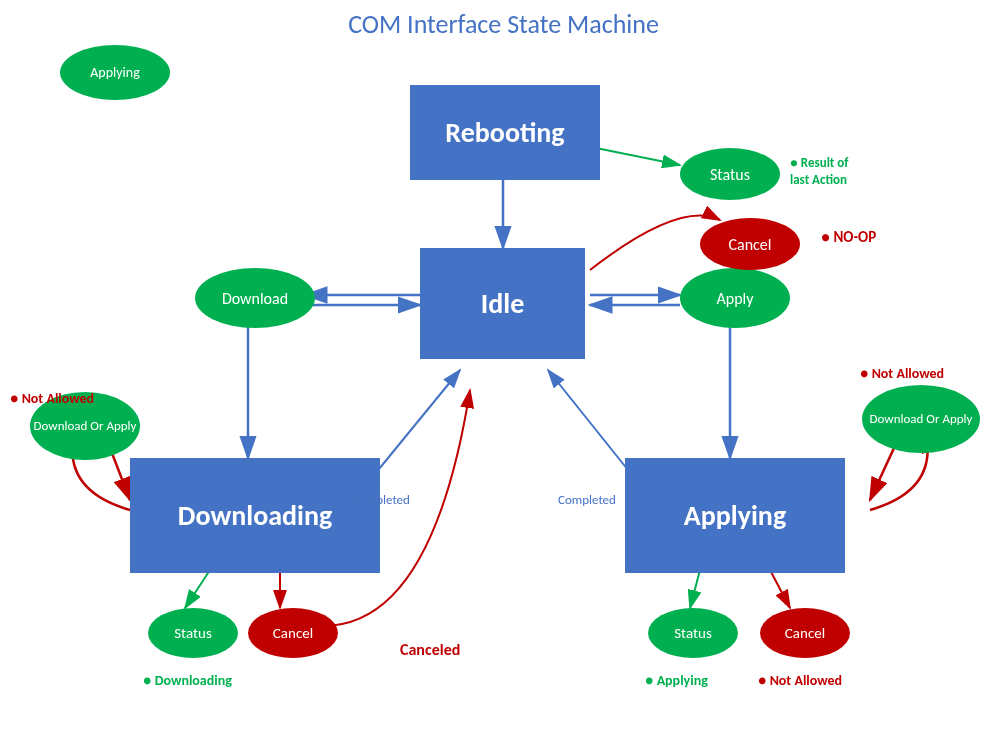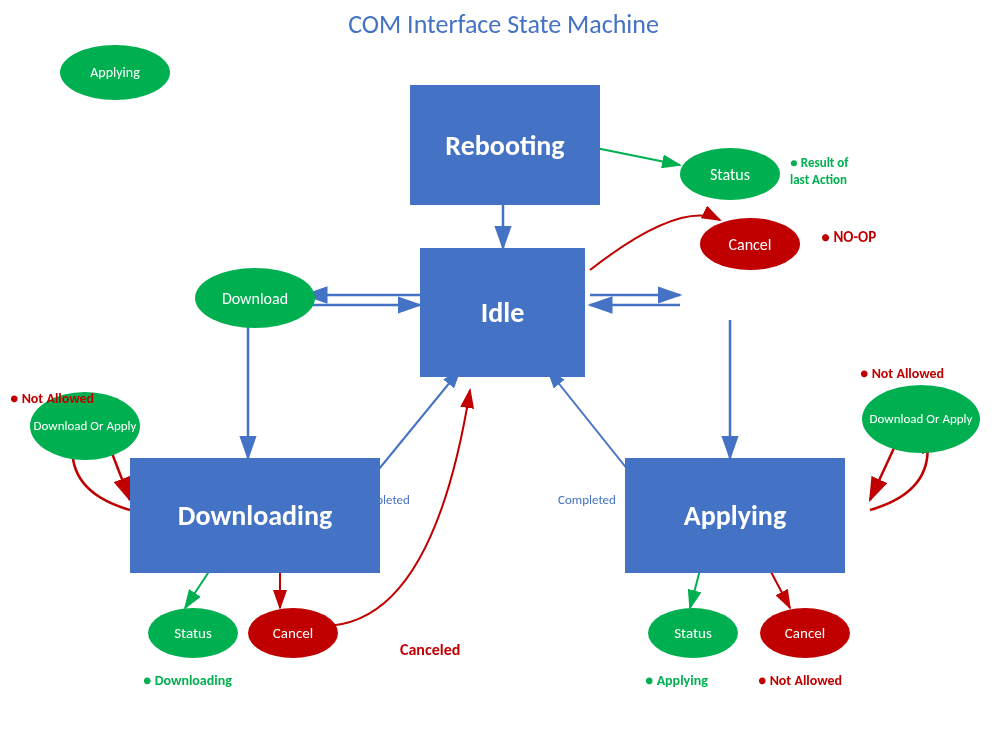--- a/index.html
+++ b/index.html
@@ -155,40 +155,43 @@
 
     <path d="M 310 625 Q 430 640 470 390" fill="none" stroke="#C00000" stroke-width="2" marker-end="url(#arrow-red)"></path>
 
   </svg>
 
   <div class="legend-oval" style="left:60px; top:45px; width:110px; height:55px; font-size:14px;">
     <span>Applying</span>
   </div>
 
 
-  <div class="state-box" style="left:410px; top:85px; width:190px; height:120px;">
+  <div class="state-box" style="left:410px; top:85px; width:190px; height:95px;">
     <span>Rebooting</span>
   </div>
 
-  <div class="state-box" style="left:420px; top:248px; width:165px; height:129px;">
+  <div class="state-box" style="left:420px; top:248px; width:165px; height:111px;">
     <span>Idle</span>
   </div>
 
   <div class="state-box" style="left:130px; top:458px; width:250px; height:115px;">
     <span>Downloading</span>
   </div>
 
   <div class="state-box" style="left:625px; top:458px; width:220px; height:115px;">
     <span>Applying</span>
   </div>
 
   <div class="cmd-oval" style="left:195px; top:268px; width:120px; height:60px; font-size:16px;">
     <span>Download</span>
   </div>
 
+  <div class="cmd-oval" style="left:680px; top:268px; width:110px; height:60px; font-size:16px;">
+    <span>Apply</span>
+  </div>
 
   <div class="cmd-oval" style="left:680px; top:148px; width:100px; height:52px; font-size:16px;">
     <span>Status</span>
   </div>
 
   <div class="cmd-oval cmd-oval-red" style="left:700px; top:218px; width:100px; height:52px; font-size:16px;">
     <span>Cancel</span>
   </div>
 
   <div class="cmd-oval" style="left:30px; top:392px; width:110px; height:68px; font-size:13px; line-height:1.2;">

